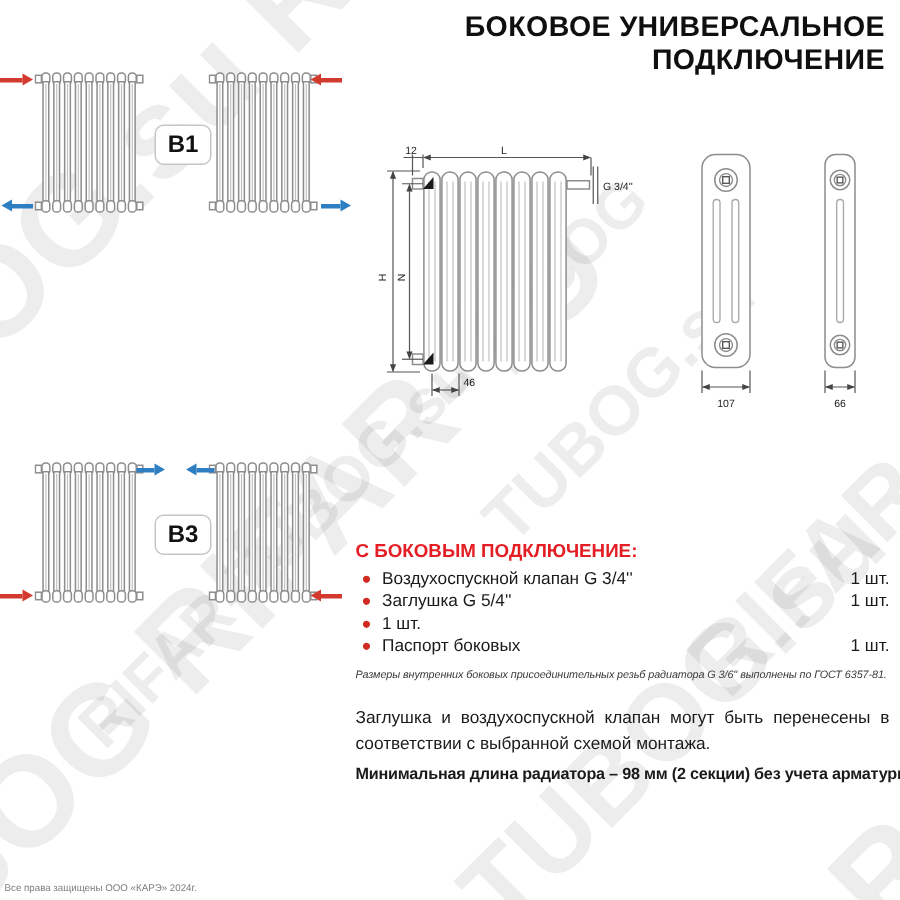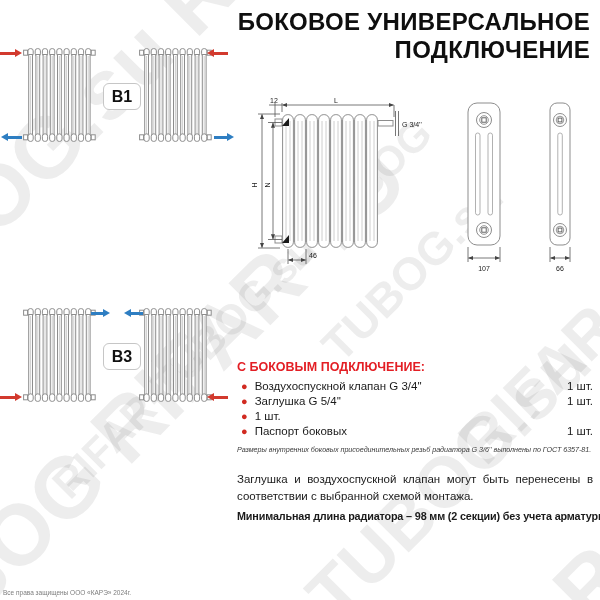--- a/index.html
+++ b/index.html
@@ -8,21 +8,21 @@
        font-family:"Liberation Sans",sans-serif}
 
   
   .wm{position:absolute;inset:0;overflow:hidden;z-index:0}
   .wms{position:absolute;white-space:nowrap;font-weight:bold;line-height:1;
        color:rgba(45,45,45,0.085);transform:rotate(-45deg);transform-origin:0 50%}
 
   .content{position:absolute;inset:0;z-index:1}
 
   .title{position:absolute;top:8px;right:10px;text-align:right;font-weight:bold;
-         font-size:24px;line-height:1.18;letter-spacing:.3px;color:#0f0f0f}
+         font-size:19px;line-height:1.18;letter-spacing:.3px;color:#0f0f0f}
 
   
   .scheme{position:absolute;left:8px;width:224px;height:102px}
   .rad{position:absolute;top:2px;width:73px;height:94px}
   .rad.l{left:15px}.rad.r{left:131px}
   .slabel{position:absolute;left:95px;top:37px;width:38px;height:27px;background:#fff;
           border:1.5px solid #c6c6c6;border-radius:6px;display:flex;align-items:center;
           justify-content:center;font-weight:bold;font-size:16px;color:#111}
   .arrow{position:absolute;height:2.8px;background:var(--c)}
   .arrow.red{--c:#d23a2e}

